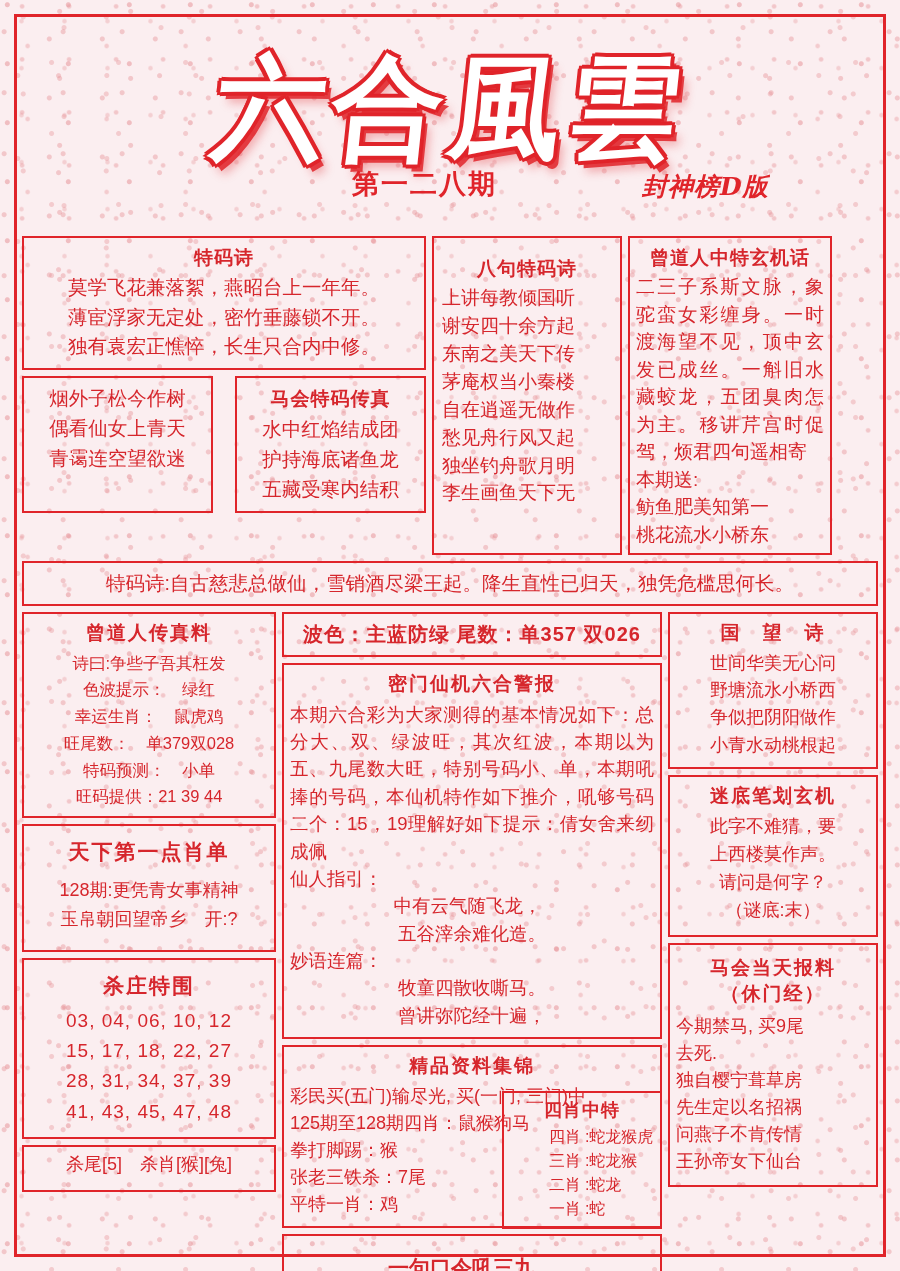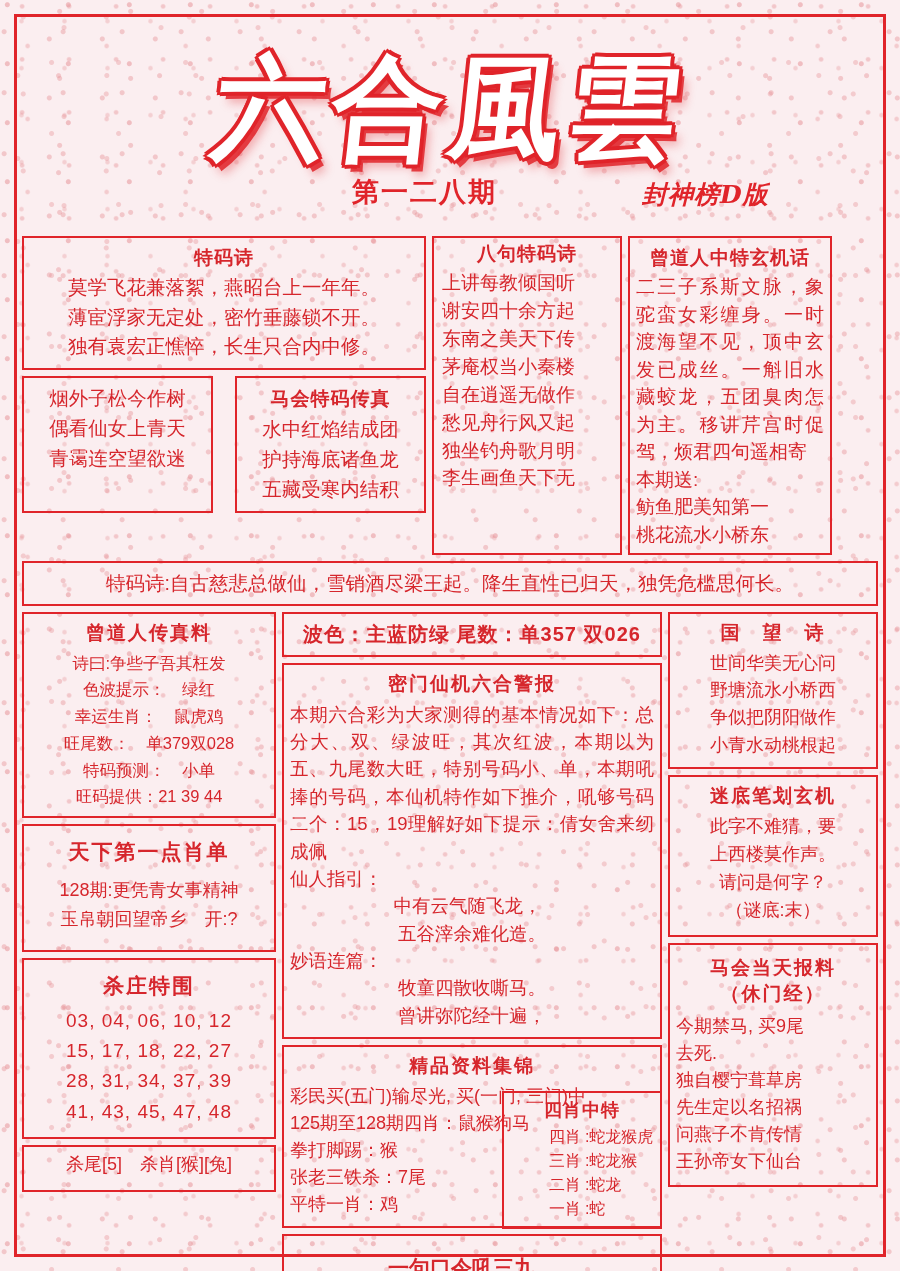--- a/index.html
+++ b/index.html
@@ -57,21 +57,21 @@
       -3px -3px 0 #e0242a, 3px -3px 0 #e0242a, -3px 3px 0 #e0242a, 3px 3px 0 #e0242a,
       0 -4px 0 #e0242a, 0 4px 0 #e0242a, -4px 0 0 #e0242a, 4px 0 0 #e0242a,
       6px 7px 0 rgba(224,36,42,.85),
       9px 11px 10px rgba(224,36,42,.35);
     transform:skewX(-6deg);
     display:inline-block;
   }
   .issue-row{
     position:relative;
     height:40px;
-    margin-top:10px;
+    margin-top:2px;
   }
   .issue{
     position:absolute;left:330px;top:0;
     font-size:27px;font-weight:bold;letter-spacing:2px;
     color:#e0242a;
     font-family:"DejaVu Sans", sans-serif;
   }
   .edition{
     position:absolute;left:620px;top:4px;
     font-size:25px;font-weight:bold;letter-spacing:1px;
@@ -91,21 +91,21 @@
   .ln{ text-align:center;font-size:19px;line-height:1.42;}
   .ln-l{ text-align:left;font-size:17px;line-height:1.45;}
 
   
   .row1{display:flex;gap:6px;margin-top:4px;}
   .r1a{width:404px;}
   .r1b{width:190px;}
   .r1c{width:204px;}
   .tema-poem{padding:4px 8px 6px;}
   .tema-poem .ln{font-size:19.5px;line-height:1.52;}
-  .eight{padding:0 6px 4px;}
+  .eight{padding:15px 6px 4px;}
   .eight .ln{font-size:19px;line-height:1.47;text-align:left;padding-left:2px;}
   .zeng{padding:4px 6px 5px;}
   .zeng .ln-l{font-size:19px;line-height:1.45;text-align:justify;}
 
   .row1b{display:flex;gap:22px;margin-top:6px;}
   .r1d{width:199px;}
   .r1e{width:199px;}
   .small-poem{padding:5px 6px 6px;}
   .small-poem .ln{font-size:19.5px;line-height:1.55;}
 

